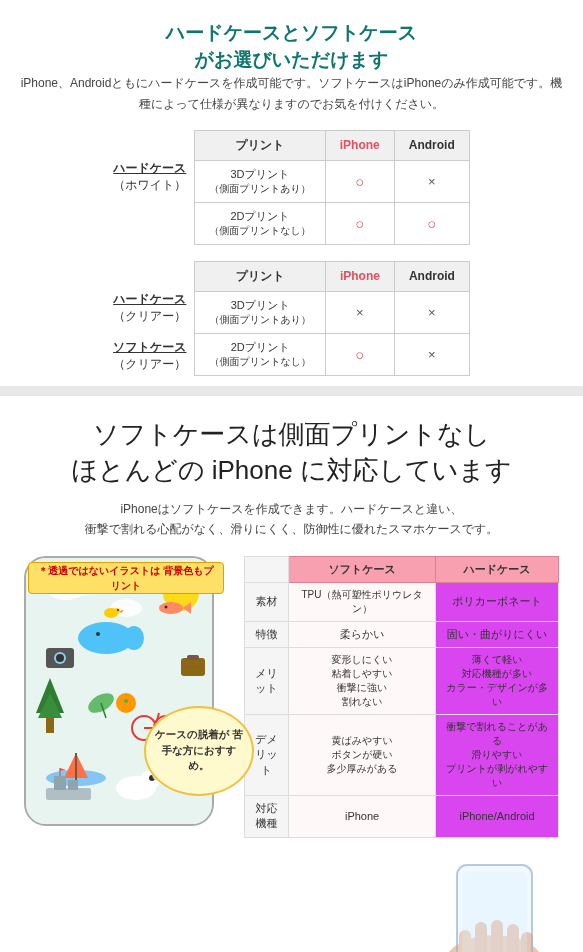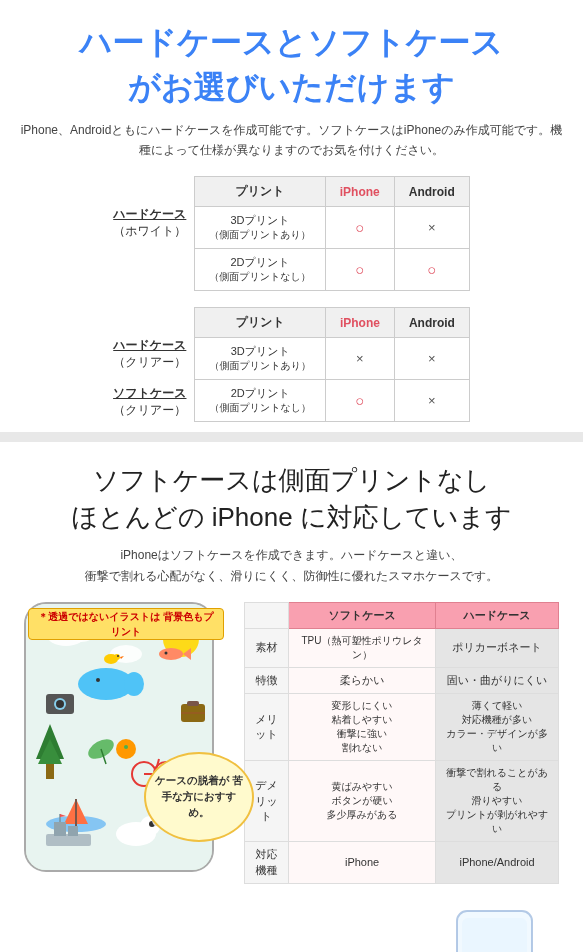--- a/index.html
+++ b/index.html
@@ -11,25 +11,24 @@
       font-size: 13px;
       color: #333;
     }
 
     
     .section1 {
       padding: 20px 20px 10px;
       text-align: center;
     }
     .main-title {
-      font-size: 32px;
+      font-size: 19px;
       font-weight: bold;
       line-height: 1.4;
-      color: #3b82f6;
-      margin-bottom: 10px;
+      color: #0f766e;
     }
     .subtitle-text {
       font-size: 12px;
       color: #444;
       line-height: 1.7;
       margin-bottom: 16px;
     }
 
     
     .divider {
@@ -124,21 +123,21 @@
     .compare-table td.row-label {
       background: #f5f5f5;
       text-align: center;
       font-weight: normal;
       font-size: 11px;
     }
     .compare-table td.highlight {
       background: #fff8f8;
     }
     .compare-table td.normal {
-      background: #e5e5e5;
+      background: #d946ef;
     }
 
     
     .t1-wrap {
       display: flex;
       align-items: flex-start;
       justify-content: center;
       gap: 8px;
     }
     .t1-side-labels {

